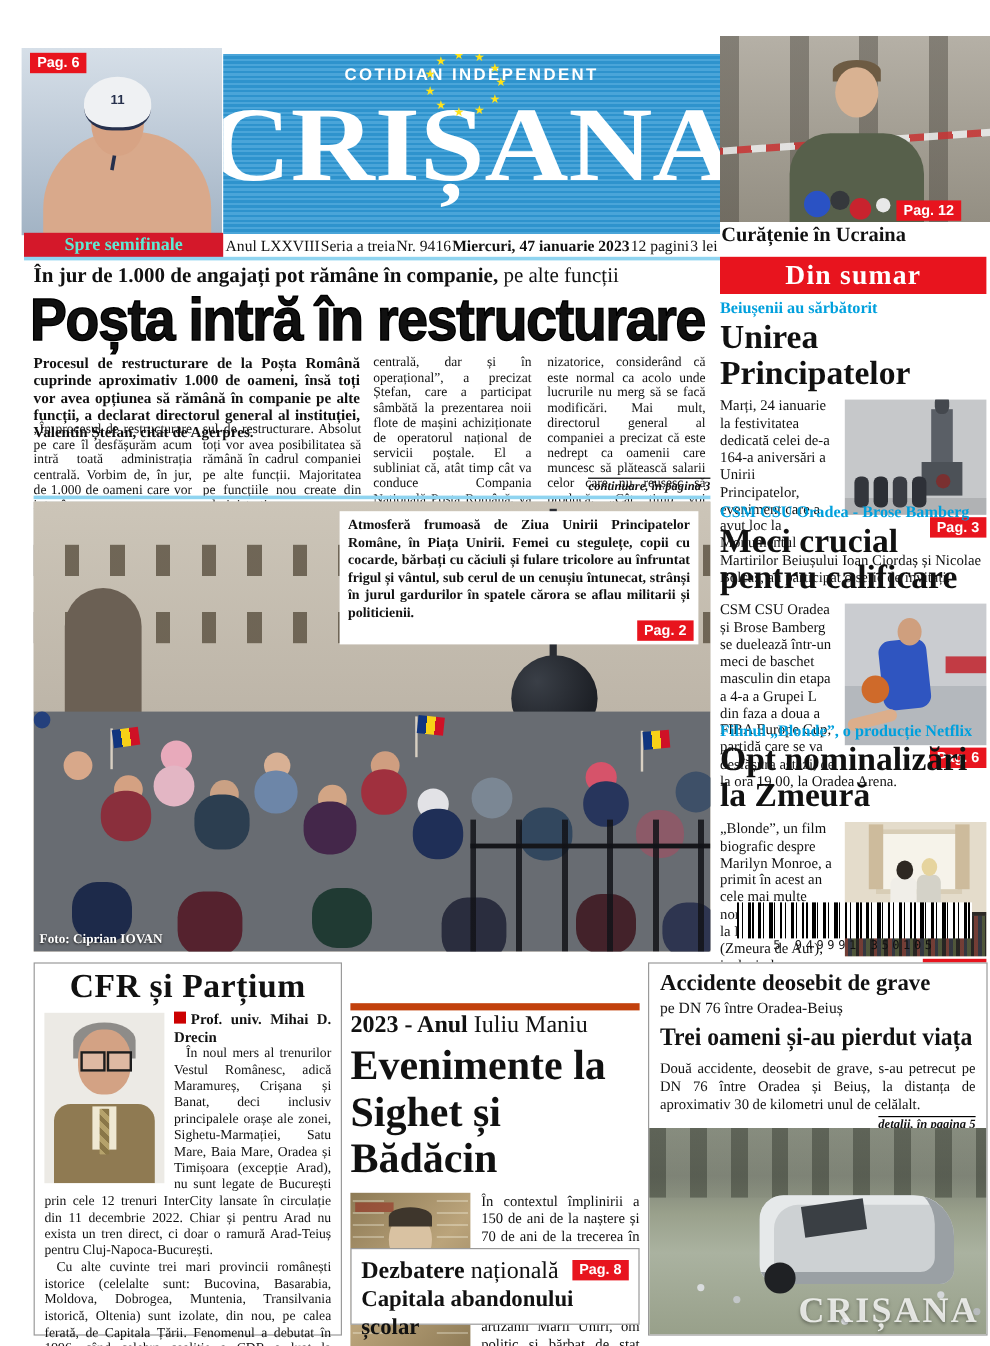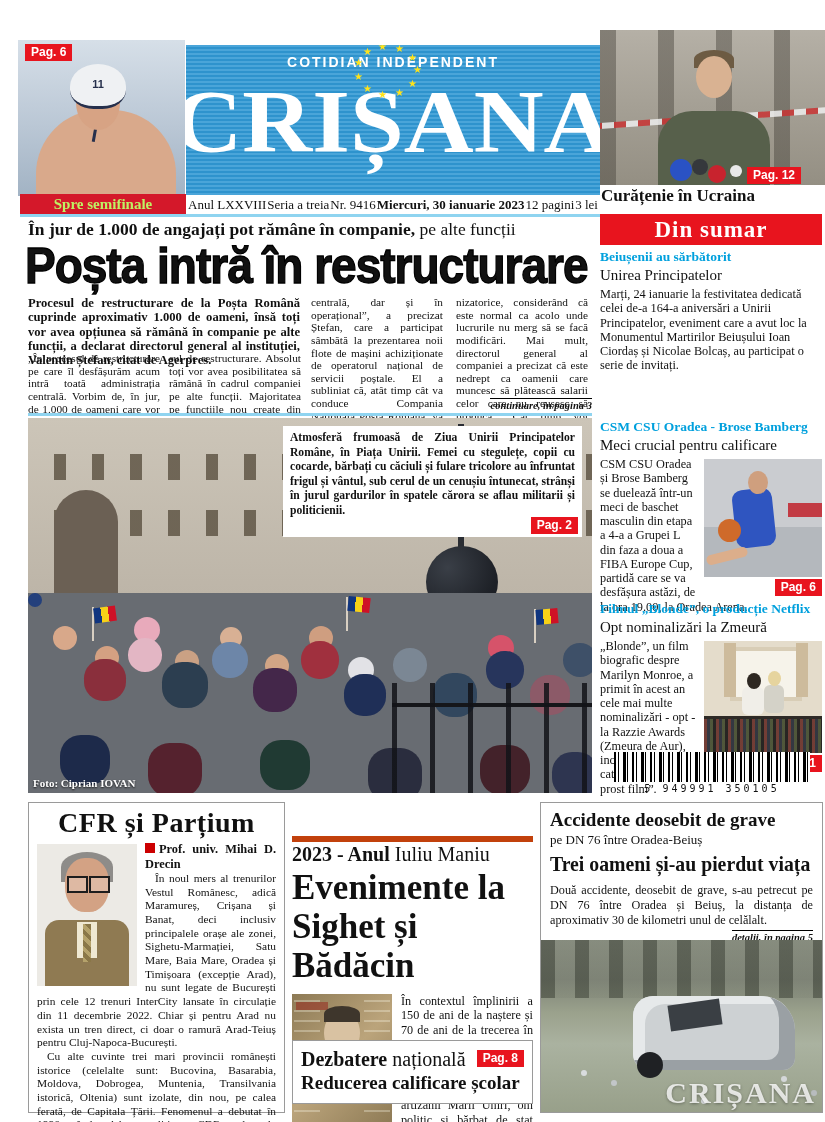--- a/index.html
+++ b/index.html
@@ -1,21 +1,21 @@
 <!DOCTYPE html>
 <html><head>
 <meta charset="utf-8">
 <style>
   html,body{margin:0;padding:0;background:#fff;}
   .page{position:relative;width:825px;height:1122px;background:#ffffff;overflow:hidden;
         font-family:"Liberation Serif",serif;color:#111;}
   
   .badge{position:absolute;background:#e8141e;color:#fff;font-family:"Liberation Sans",sans-serif;
          font-weight:bold;font-size:12px;padding:1px 6px;line-height:15px;}
-  .banner{position:absolute;background:#d4182a;color:#bef264;font-weight:bold;font-size:15px;
+  .banner{position:absolute;background:#d4182a;color:#5eead4;font-weight:bold;font-size:15px;
           text-align:center;line-height:21px;}
   
   .masthead{position:absolute;left:186px;top:45px;width:414px;height:150px;
     background:repeating-linear-gradient(180deg,#4aa5d9 0 2px,#2e93cd 2px 4px);overflow:hidden;}
   .tagline{position:absolute;left:0;right:0;top:9px;text-align:center;color:#fff;z-index:2;
     font-family:"Liberation Sans",sans-serif;font-weight:bold;font-size:14px;letter-spacing:2px;}
   .logo{position:absolute;left:0;right:0;top:26px;text-align:center;color:#fff;z-index:1;
     font-weight:bold;font-size:88px;line-height:1.15;transform:scaleX(1.1);transform-origin:center;}
   .starring{position:absolute;left:142px;top:0;width:110px;height:54px;z-index:3;}
   .starring span{position:absolute;color:#ffe31a;font-size:10px;line-height:10px;}
@@ -95,21 +95,21 @@
       box-sizing:border-box;font-weight:bold;font-size:11.6px;line-height:1.26;text-align:justify;z-index:5;}
   .mcaption .badge{right:4px;bottom:3px;left:auto;top:auto;}
   .credit{position:absolute;left:5px;bottom:4px;color:#fff;font-weight:bold;font-size:11px;
       text-shadow:0 1px 2px rgba(0,0,0,.8);z-index:4;}
   
   .dinsumar{position:absolute;left:600px;top:214px;width:222px;height:31px;background:#e8141e;color:#fff;
       font-weight:bold;font-size:23px;text-align:center;line-height:31px;letter-spacing:1px;}
   .ukr-title{position:absolute;left:601px;top:186px;font-weight:bold;font-size:17px;}
   .si{position:absolute;left:600px;width:222px;}
   .si-kicker{color:#00a0dd;font-weight:bold;font-size:13.5px;line-height:1.1;}
-  .si-title{font-weight:normal;font-size:15px;line-height:1.08;margin:2px 0 4px 0;}
+  .si-title{font-weight:bold;font-size:28px;line-height:1.08;margin:2px 0 4px 0;}
   .si-body{font-size:12.3px;line-height:1.16;}
   .si-ph{float:right;width:118px;margin:2px 0 2px 6px;}
   .si-ph .art{position:relative;width:118px;overflow:hidden;}
   .si-ph .badge{position:static;display:block;margin-top:2px;margin-left:auto;width:max-content;}
   .art1{height:96px;background:#c6c8ca;}
   .m-col{position:absolute;right:28px;top:8px;width:18px;height:48px;background:#5a5f66;}
   .m-st{position:absolute;right:31px;top:-4px;width:12px;height:16px;background:#44484e;border-radius:40%;}
   .m-base{position:absolute;right:20px;top:52px;width:34px;height:28px;background:#4c5157;}
   .m-wr{position:absolute;right:30px;top:62px;width:12px;height:12px;border-radius:50%;background:#7a3030;}
   .m-ground{position:absolute;left:0;right:0;bottom:0;height:14px;background:#b0b2b4;}
@@ -232,21 +232,21 @@
     <div class="uk-mic2"></div>
     <div class="uk-mic4"></div>
   </div>
   <div class="badge" style="left:747px;top:167px;">Pag. 12</div>
   <div class="ukr-title">Curățenie în Ucraina</div>
 
   <div class="infobar">
     <span>Anul LXXVIII</span>
     <span>Seria a treia</span>
     <span>Nr. 9416</span>
-    <span class="b">Miercuri, 30 ianuarie 2023</span>
+    <span class="b">Miercuri, 47 ianuarie 2023</span>
     <span>12 pagini</span>
     <span>3 lei</span>
   </div>
   <div class="cyanline"></div>
 
   <div class="kicker">
     <span class="b">În jur de 1.000 de angajați pot rămâne în companie,</span><span> pe alte funcții</span>
   </div>
   <div class="headline">Poșta intră în restructurare</div>
   <div class="lede">Procesul de restructurare de la Poșta Română cuprinde aproximativ 1.000 de oameni, însă toți vor avea opțiunea să rămână în companie pe alte funcții, a declarat directorul general al instituției, Valentin Ștefan, citat de Agerpres.</div>
@@ -284,20 +284,31 @@
     </div>
     <div class="credit">Foto: Ciprian IOVAN</div>
   </div>
 
   <div class="dinsumar">Din sumar</div>
 
   <div class="si" style="top:250px;">
     <div class="si-kicker">Beiușenii au sărbătorit</div>
     <div class="si-title">Unirea Principatelor</div>
     <div class="si-body">
+      <span class="si-ph">
+        <span class="art art1" style="display:block;">
+          <span class="m-col"></span>
+            <span class="m-st"></span>
+          <span class="m-base"></span>
+            <span class="m-wr"></span>
+          <span class="m-ground"></span>
+            <span class="m-people"></span>
+        </span>
+        <span class="badge">Pag. 3</span>
+      </span>
       <span>Marți, 24 ianuarie la festivitatea dedicată celei de-a 164-a aniversări a Unirii Principatelor, eveniment care a avut loc la Monumentul Martirilor Beiușului Ioan Ciordaș și Nicolae Bolcaș, au participat o serie de invitați.</span>
     </div>
   </div>
 
   <div class="si" style="top:420px;">
     <div class="si-kicker">CSM CSU Oradea - Brose Bamberg</div>
     <div class="si-title">Meci crucial pentru calificare</div>
     <div class="si-body">
       <span class="si-ph">
         <span class="art art2" style="display:block;">
@@ -377,21 +388,21 @@
         <div class="cont ev-cont"><span>detalii, în pagina 7</span></div>
       </div>
     </div>
   </div>
 
   <div class="box box-dez">
     <div class="dez1">
       <span class="badge">Pag. 8</span>
       <span class="b">Dezbatere</span><span> națională</span>
     </div>
-    <div class="dez2">Reducerea calificare școlar</div>
+    <div class="dez2">Capitala abandonului școlar</div>
   </div>
 
   <div class="box box-acc">
     <div class="acc-k1">Accidente deosebit de grave</div>
     <div class="acc-k2">pe DN 76 între Oradea-Beiuș</div>
     <div class="acc-h">Trei oameni și-au pierdut viața</div>
     <div class="acc-body">Două accidente, deosebit de grave, s-au petrecut pe DN 76 între Oradea și Beiuș, la distanța de aproximativ 30 de kilometri unul de celălalt.</div>
     <div class="cont acc-cont"><span>detalii, în pagina 5</span></div>
     <div class="ac-photo">
       <div class="ac-trees"></div>

